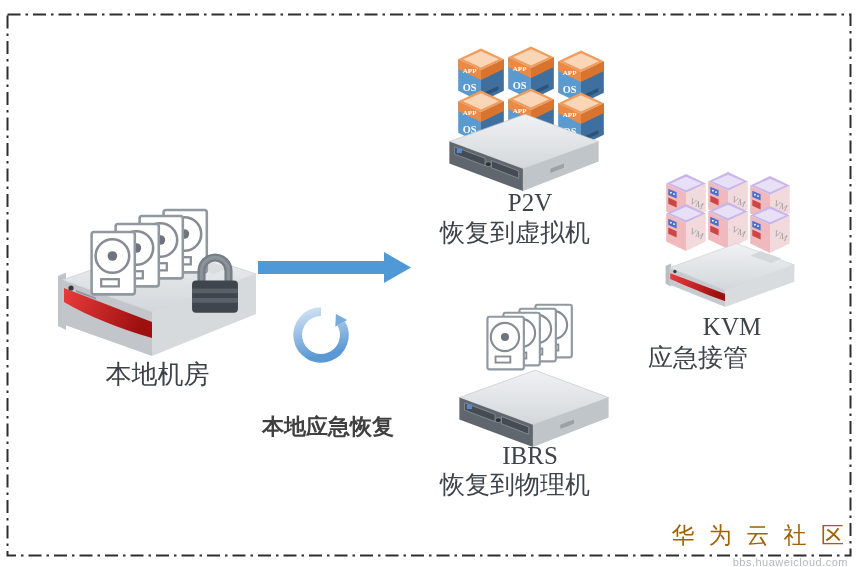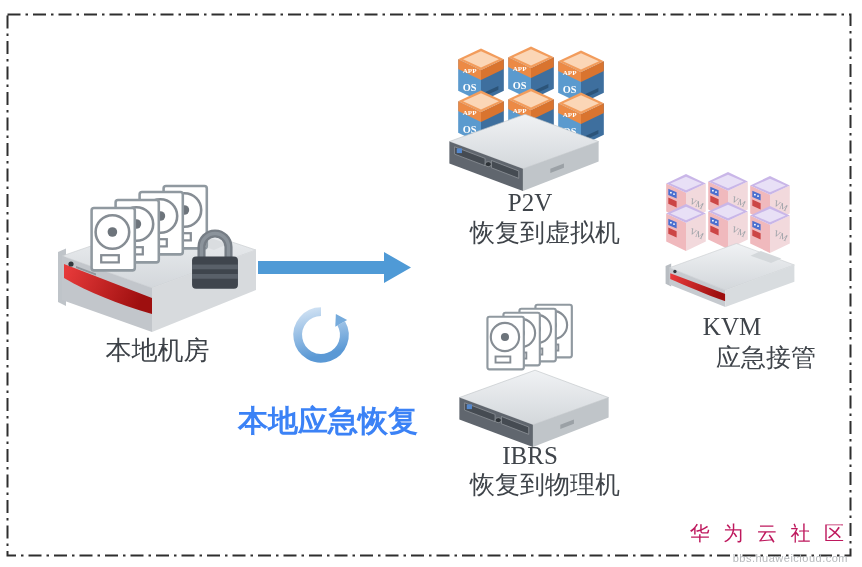--- a/index.html
+++ b/index.html
@@ -6,26 +6,26 @@
   .canvas{position:relative;width:862px;height:567px;background:#ffffff;overflow:hidden;
           font-family:"Liberation Sans","DejaVu Sans",sans-serif;}
   .abs{position:absolute;}
   .frame{position:absolute;left:0;top:0;}
   .node{position:absolute;font-family:Liberation Serif, serif;}
   .node-label{position:absolute;left:0;right:0;text-align:center;color:#3d4248;
               font-weight:400;line-height:1.12;}
   .label-local{font-size:26px;}
   .node-title{position:absolute;left:0;right:0;text-align:center;color:#3f444a;
               font-size:25px;font-weight:400;}
-  .node-subtitle{position:absolute;left:0;right:0;text-align:right;color:#3f444a;
+  .node-subtitle{position:absolute;left:0;right:0;text-align:left;color:#3f444a;
               font-size:25px;font-weight:400;}
-  .flow-label{position:absolute;text-align:center;color:#3b82f6;font-size:30px;font-weight:700;}
+  .flow-label{position:absolute;text-align:center;color:#404040;font-size:22px;font-weight:700;margin-top:11px;}
   .cube{position:absolute;}
   .watermark{position:absolute;text-align:right;}
-  .watermark .brand{font-size:20px;letter-spacing:4px;color:#be185d;}
+  .watermark .brand{font-size:23px;letter-spacing:4px;color:#a16207;}
   .watermark .url{font-size:11px;color:#b5b8bb;margin-top:5px;letter-spacing:0.5px;}
 </style>
 </head>
 <body>
 
 <div class="canvas">
 
   <svg width="0" height="0" style="position:absolute" aria-hidden="true">
     <defs>
       <linearGradient id="gtop" x1="0" y1="0" x2="0" y2="1">
@@ -90,21 +90,21 @@
         <polygon points="4,24.5 12,28 12,34 4,30.5" fill="#cc4646"></polygon>
         <text x="30" y="33" font-size="8.5" fill="#9aa0a6" text-anchor="middle" transform="rotate(25 30 33)">VM</text>
       </g>
     </defs>
   </svg>
 
   <svg class="frame" width="862" height="567">
     <rect x="7.5" y="14.5" width="843" height="541" fill="none" stroke="#2e2e2e" stroke-width="2" stroke-dasharray="13 5 2.5 5"></rect>
   </svg>
 
-  <div class="node" style="left:50px;top:174px;width:215px;height:210px">
+  <div class="node" style="left:50px;top:198px;width:215px;height:210px">
     <svg width="215" height="162" viewBox="0 0 215 162">
       <polygon points="8,78 16,74.5 16,132 8,128" fill="#bfc4c9"></polygon>
       <polygon points="12,82 116,46 206,76 102,114" fill="url(#gtop)" stroke="#c6cacd" stroke-width="0.6"></polygon>
       <polygon points="150,60 178,70 164,76 136,66" fill="#dadde0"></polygon>
       <polygon points="12,82 102,114 102,158 12,126" fill="#c2c6cb"></polygon>
       <path d="M14,90 L102,124 L102,140 C68,130 38,118 14,104 Z" fill="url(#gred)"></path>
       <polygon points="102,114 206,76 206,116 102,158" fill="#d7dadd"></polygon>
       <circle cx="21" cy="90" r="2.6" fill="#33383d"></circle>
       <polygon points="26,92 46,99.5 46,101.5 26,94" fill="#90969c"></polygon>
       <use href="#sym-disk" transform="translate(112,4) scale(1.6)"></use>

